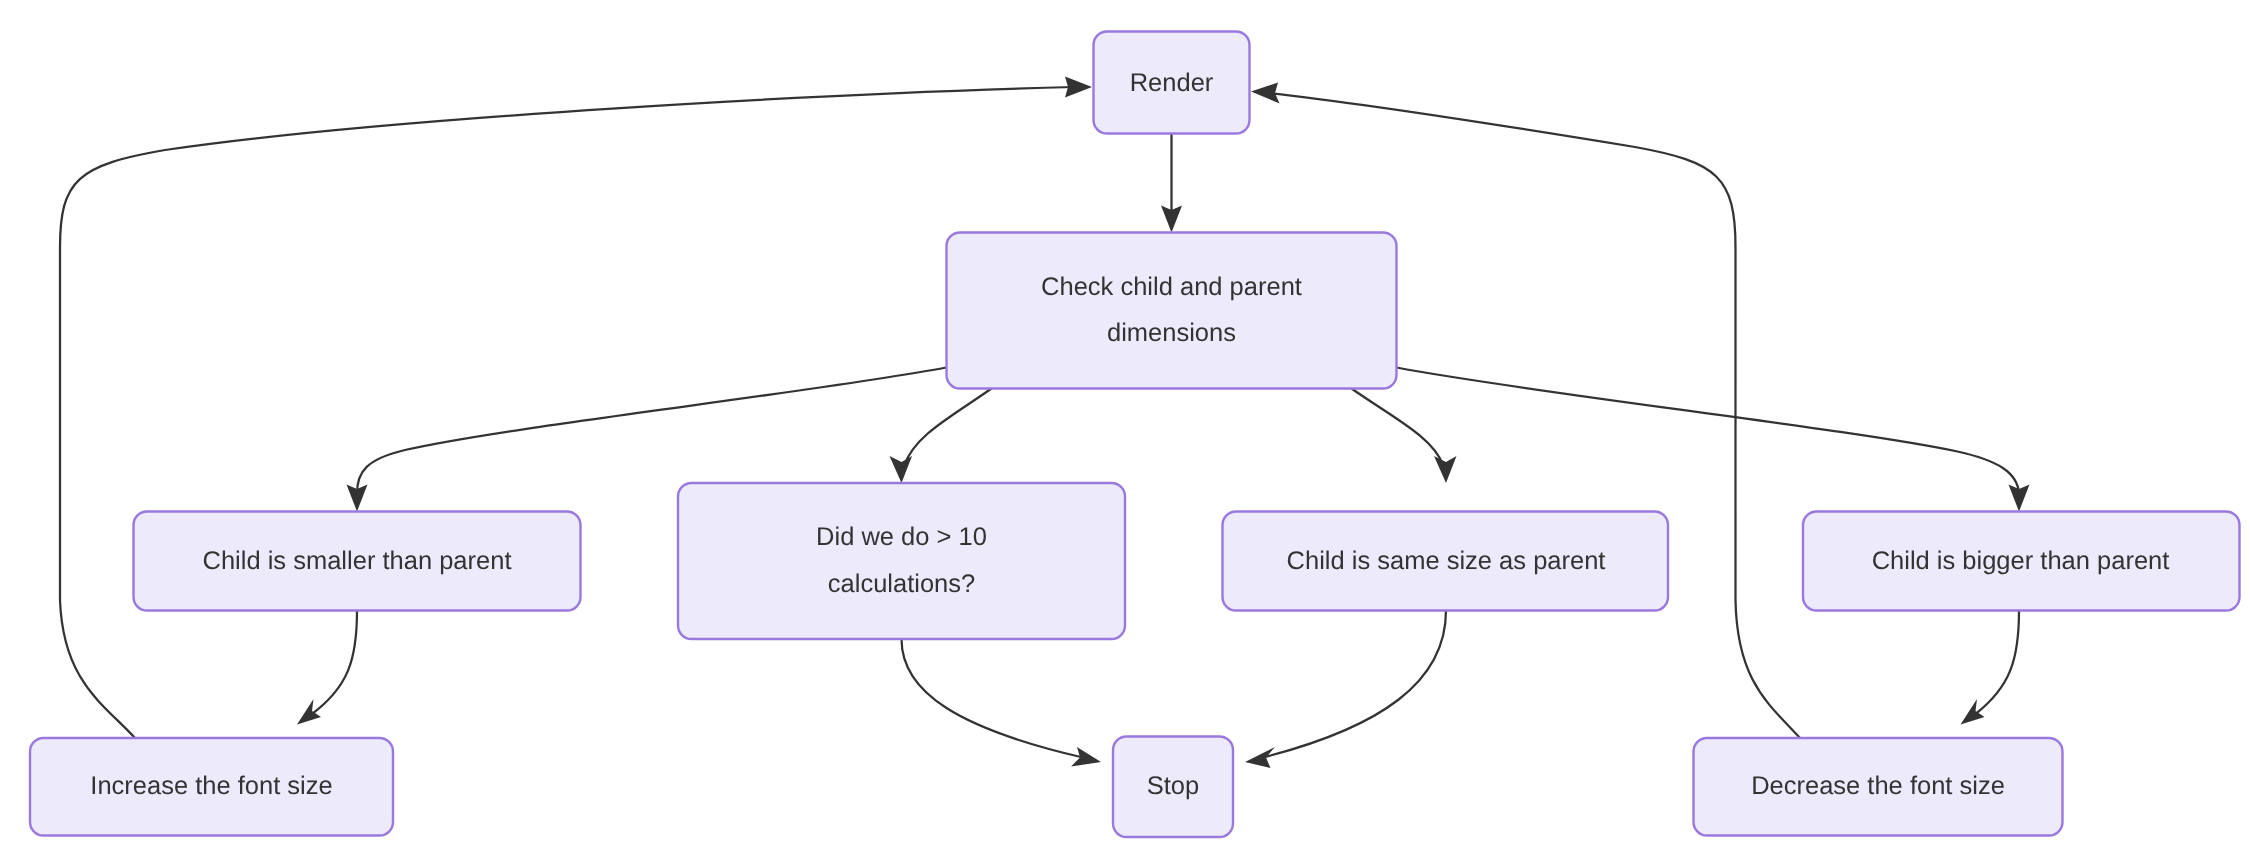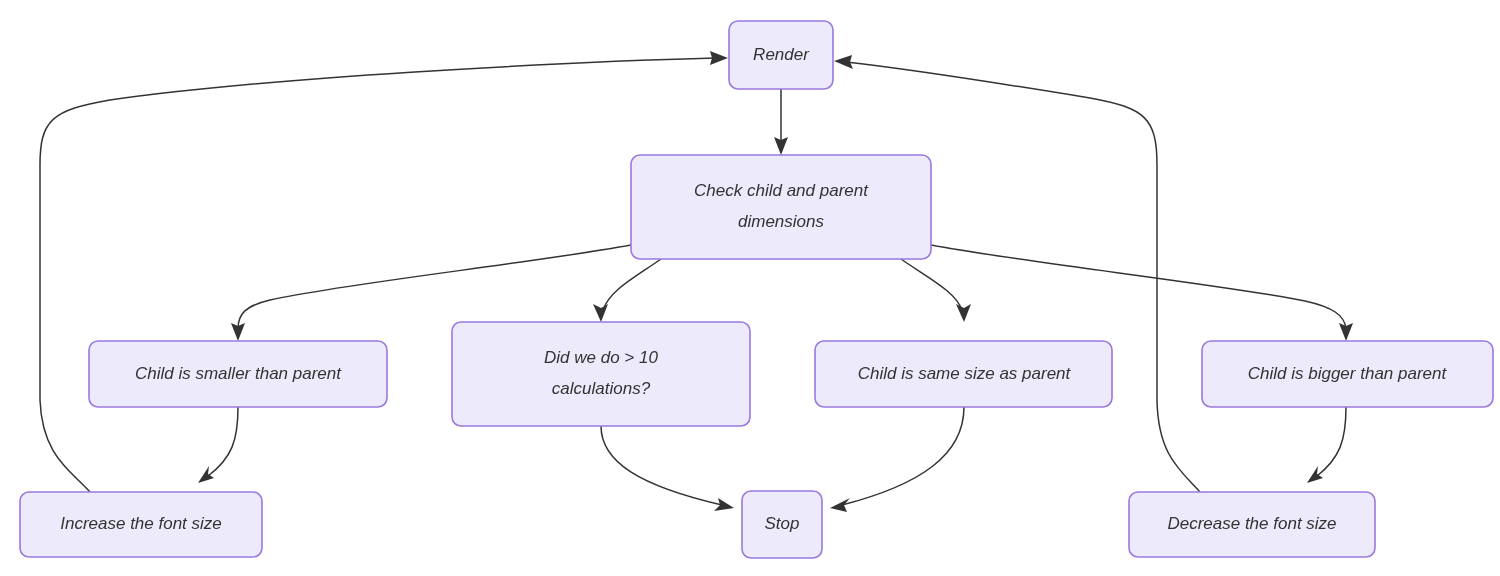--- a/index.html
+++ b/index.html
@@ -11,21 +11,20 @@
     width: 1500px;
     height: 576px;
     font-family: "Liberation Sans", sans-serif;
     overflow: hidden;
   }
   #flowchart-root {
     position: relative;
     width: 1500px;
     height: 576px;
     background: #ffffff;
-    font-style: italic;
   }
   svg#flow-svg {
     display: block;
     width: 1500px;
     height: 576px;
   }
   .node-rect {
     fill: #ECEAFB;
     stroke: #9A79DE;
     stroke-width: 1.6px;

